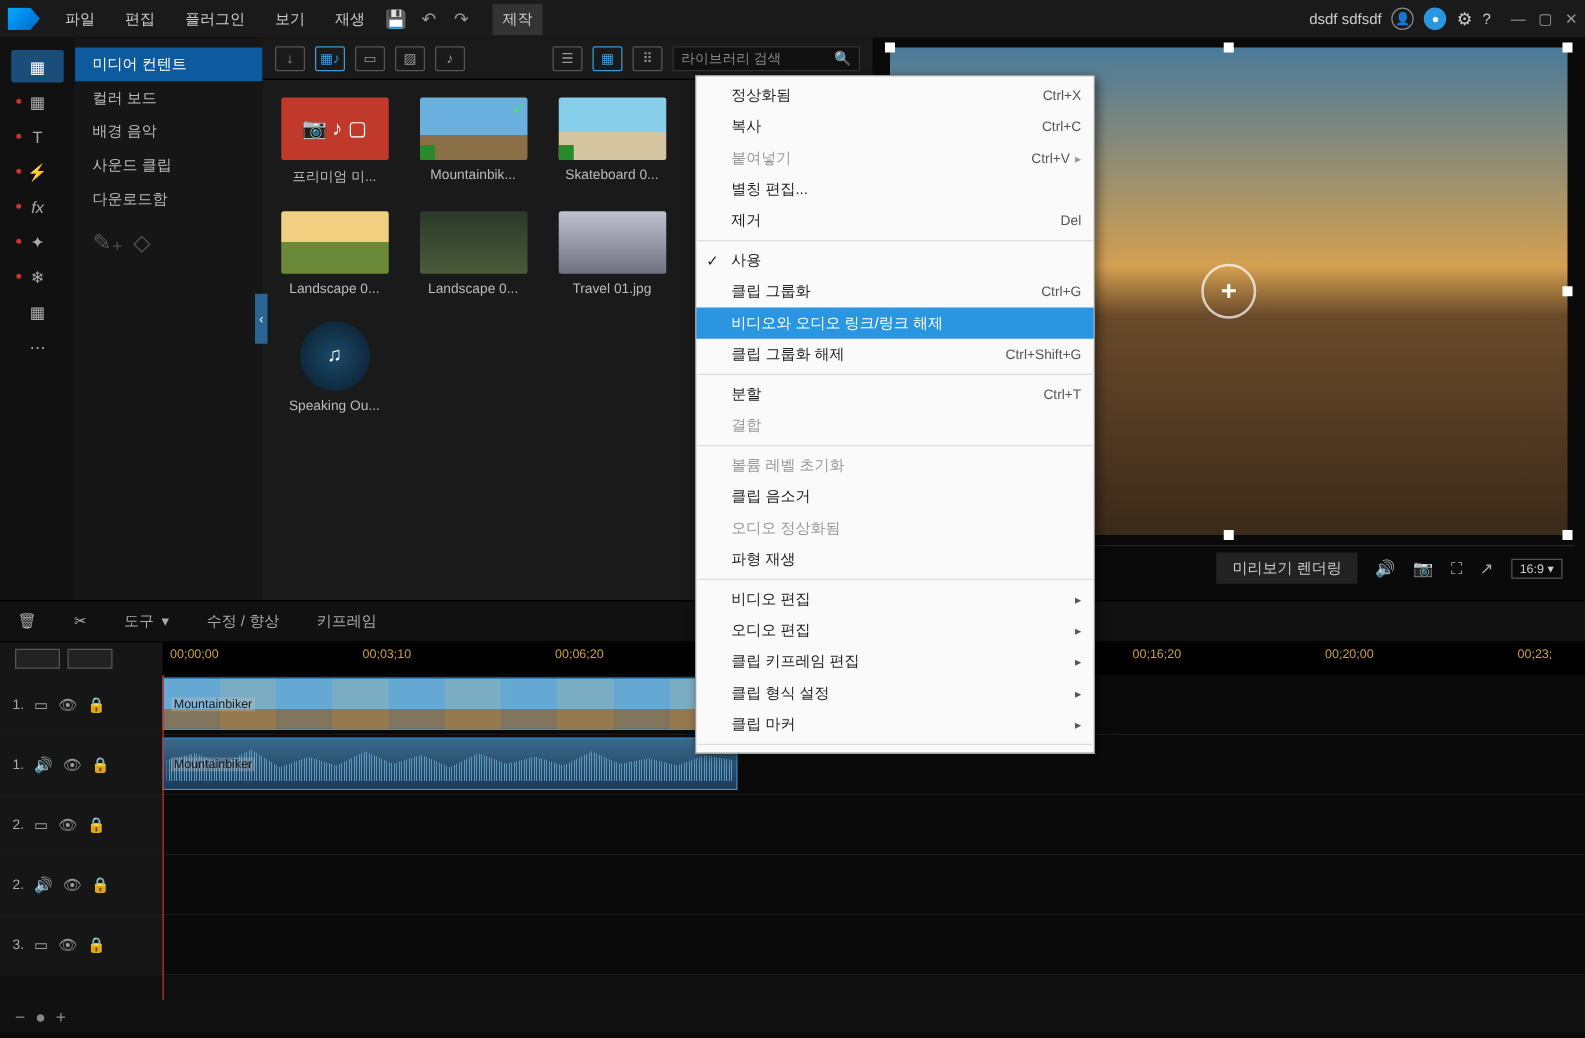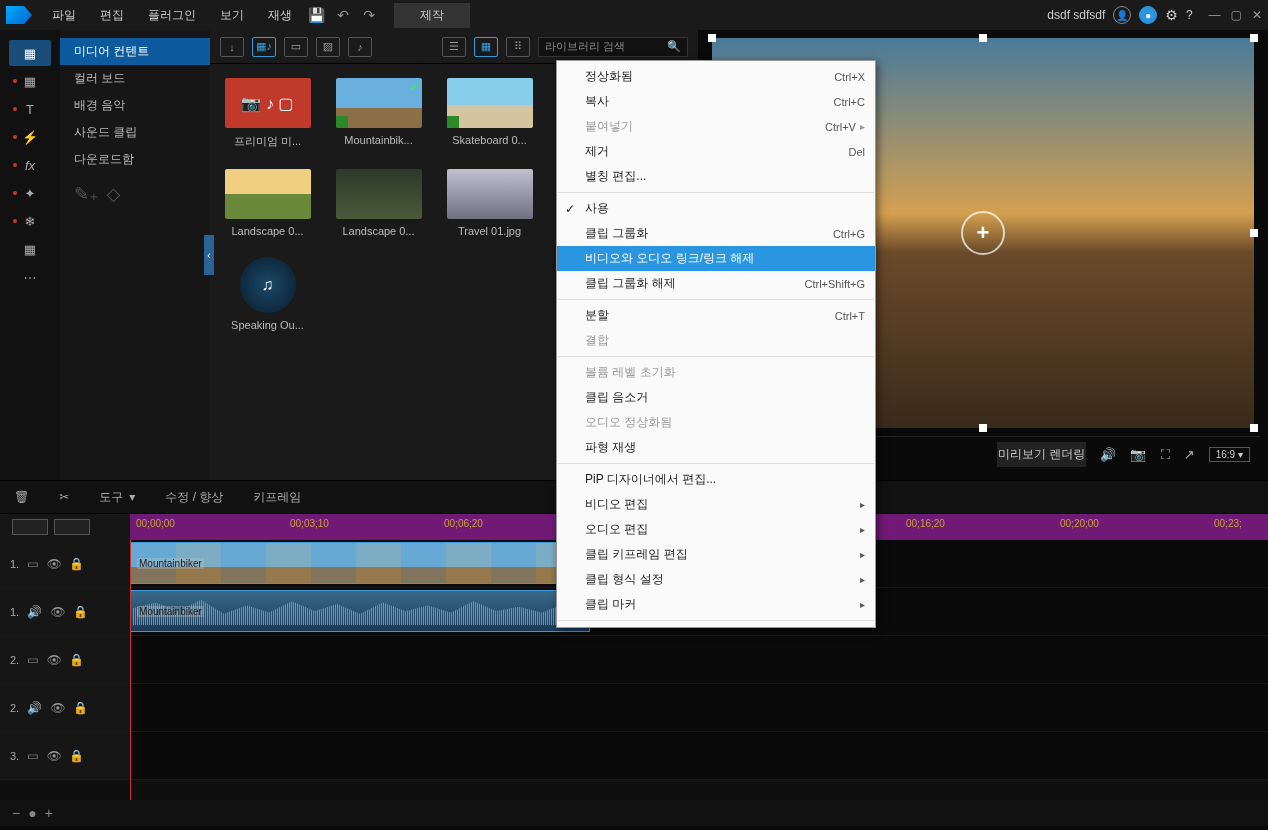--- a/index.html
+++ b/index.html
@@ -1,21 +1,21 @@
 <!DOCTYPE html>
 <html><head>
 <meta charset="utf-8">
 <style>
 * { margin:0; padding:0; box-sizing:border-box; font-family:"Malgun Gothic","Segoe UI",sans-serif; }
 body { background:#0a0a0a; color:#ccc; width:1268px; height:830px; overflow:hidden; font-size:12px; position:relative; }
 .titlebar { height:30px; background:#1a1a1a; display:flex; align-items:center; padding:0 6px; gap:4px; }
 .logo { width:26px; height:18px; background:linear-gradient(135deg,#00aaff,#0066cc); clip-path:polygon(0 0,70% 0,100% 50%,70% 100%,0 100%); margin-right:6px; }
 .menu-item { padding:4px 10px; color:#ccc; cursor:default; font-size:12px; }
 .tb-icon { width:22px; height:22px; display:flex; align-items:center; justify-content:center; color:#999; font-size:14px; cursor:default; }
-.produce-btn { background:#333; padding:4px 26px; margin:0 10px; font-size:12px; color:#ccc; }
+.produce-btn { background:#333; padding:4px 8px; margin:0 10px; font-size:12px; color:#ccc; }
 .status { color:#777; font-size:12px; margin-left:10px; }
 .status .proj { color:#ccc; }
 .spacer { flex:1; }
 .user { color:#ccc; font-size:12px; display:flex; align-items:center; gap:8px; }
 .round-icon { width:18px; height:18px; border:1px solid #888; border-radius:50%; display:flex; align-items:center; justify-content:center; font-size:10px; }
 .win-btns { display:flex; gap:10px; margin-left:12px; color:#999; }
 
 .main { display:flex; height:450px; }
 .sidebar { width:60px; background:#111; padding-top:10px; display:flex; flex-direction:column; align-items:center; gap:2px; }
 .side-btn { width:42px; height:26px; display:flex; align-items:center; justify-content:center; color:#aaa; font-size:13px; position:relative; }
@@ -50,30 +50,30 @@
 .thumb .check { position:absolute; top:2px; right:2px; color:#2aff2a; font-size:12px; }
 .thumb-label { font-size:11px; color:#bbb; max-width:86px; white-space:nowrap; overflow:hidden; text-overflow:ellipsis; text-align:center; }
 
 .preview { width:570px; background:#0a0a0a; display:flex; flex-direction:column; padding:8px; }
 .preview-video { flex:1; background:linear-gradient(to bottom,#4a7a9a 0%,#d4a050 45%,#6a4a2a 55%,#3a2a1a 100%); position:relative; margin:0 6px; }
 .preview-video .plus { position:absolute; top:50%; left:50%; transform:translate(-50%,-50%); width:44px; height:44px; border:2px solid rgba(255,255,255,.7); border-radius:50%; display:flex; align-items:center; justify-content:center; color:#fff; font-size:22px; font-weight:bold; }
 .preview-video .handle { position:absolute; width:8px; height:8px; background:#fff; }
 .preview-controls { height:36px; display:flex; align-items:center; gap:14px; padding:0 10px; border-top:1px solid #222; margin-top:8px; }
 .pc-btn { color:#aaa; font-size:13px; }
 .pc-drop { background:#222; padding:2px 8px; font-size:11px; }
-.render-btn { background:#222; padding:4px 1px; font-size:12px; margin-left:auto; }
+.render-btn { background:#222; padding:4px 13px; font-size:12px; margin-left:auto; }
 .aspect { font-size:10px; border:1px solid #555; padding:1px 6px; }
 
 .timeline-tools { height:34px; background:#111; display:flex; align-items:center; padding:0 14px; gap:30px; border-top:1px solid #000; border-bottom:1px solid #000; }
 .tt-item { color:#aaa; font-size:12px; display:flex; align-items:center; gap:6px; }
 
 .ruler-row { height:26px; background:#161616; display:flex; align-items:center; }
 .ruler-btns { width:130px; display:flex; gap:6px; padding-left:12px; }
 .rb { width:36px; height:16px; border:1px solid #555; background:#222; }
-.ruler { flex:1; position:relative; height:100%; background:#701a75; }
+.ruler { flex:1; position:relative; height:100%; background:#000000; }
 .tick { position:absolute; top:4px; font-size:10px; color:#c9a040; }
 
 .tracks { background:#0f0f0f; height:260px; overflow:hidden; position:relative; }
 .track-row { height:48px; display:flex; border-bottom:1px solid #1a1a1a; }
 .track-head { width:130px; background:#161616; display:flex; align-items:center; gap:8px; padding-left:10px; font-size:11px; color:#999; }
 .track-head .num { color:#aaa; }
 .track-head .ico { font-size:12px; }
 .track-body { flex:1; position:relative; background:#0a0a0a; }
 .clip { position:absolute; top:2px; left:0; height:42px; border:1px solid #3a9ad9; display:flex; align-items:center; padding-left:6px; font-size:10px; color:#1a1a1a; overflow:hidden; }
 .clip.video { background:repeating-linear-gradient(90deg,#5a8ab0 0,#5a8ab0 45px,#c0a060 45px,#c0a060 90px); width:460px; }
@@ -340,25 +340,25 @@
   <div class="ctx-item">
       <span>복사</span>
       <span class="short">Ctrl+C</span>
     </div>
   <div class="ctx-item disabled">
       <span>붙여넣기</span>
       <span class="short">Ctrl+V</span>
       <span style="margin-left:4px;font-size:10px">▸</span>
     </div>
   <div class="ctx-item">
+      <span>별칭 편집...</span>
+    </div>
+  <div class="ctx-item">
       <span>제거</span>
       <span class="short">Del</span>
-    </div>
-  <div class="ctx-item">
-      <span>별칭 편집...</span>
     </div>
   <div class="ctx-sep"></div>
   <div class="ctx-item">
       <span class="chk">✓</span>
       <span>사용</span>
     </div>
   <div class="ctx-item">
       <span>클립 그룹화</span>
       <span class="short">Ctrl+G</span>
     </div>
@@ -385,23 +385,20 @@
       <span>클립 음소거</span>
     </div>
   <div class="ctx-item disabled">
       <span>오디오 정상화됨</span>
     </div>
   <div class="ctx-item">
       <span>파형 재생</span>
     </div>
   <div class="ctx-sep"></div>
   <div class="ctx-item">
-      <span>PiP 디자이너에서 편집...</span>
-    </div>
-  <div class="ctx-item">
       <span>비디오 편집</span>
       <span class="arrow">▸</span>
     </div>
   <div class="ctx-item">
       <span>오디오 편집</span>
       <span class="arrow">▸</span>
     </div>
   <div class="ctx-item">
       <span>클립 키프레임 편집</span>
       <span class="arrow">▸</span>

